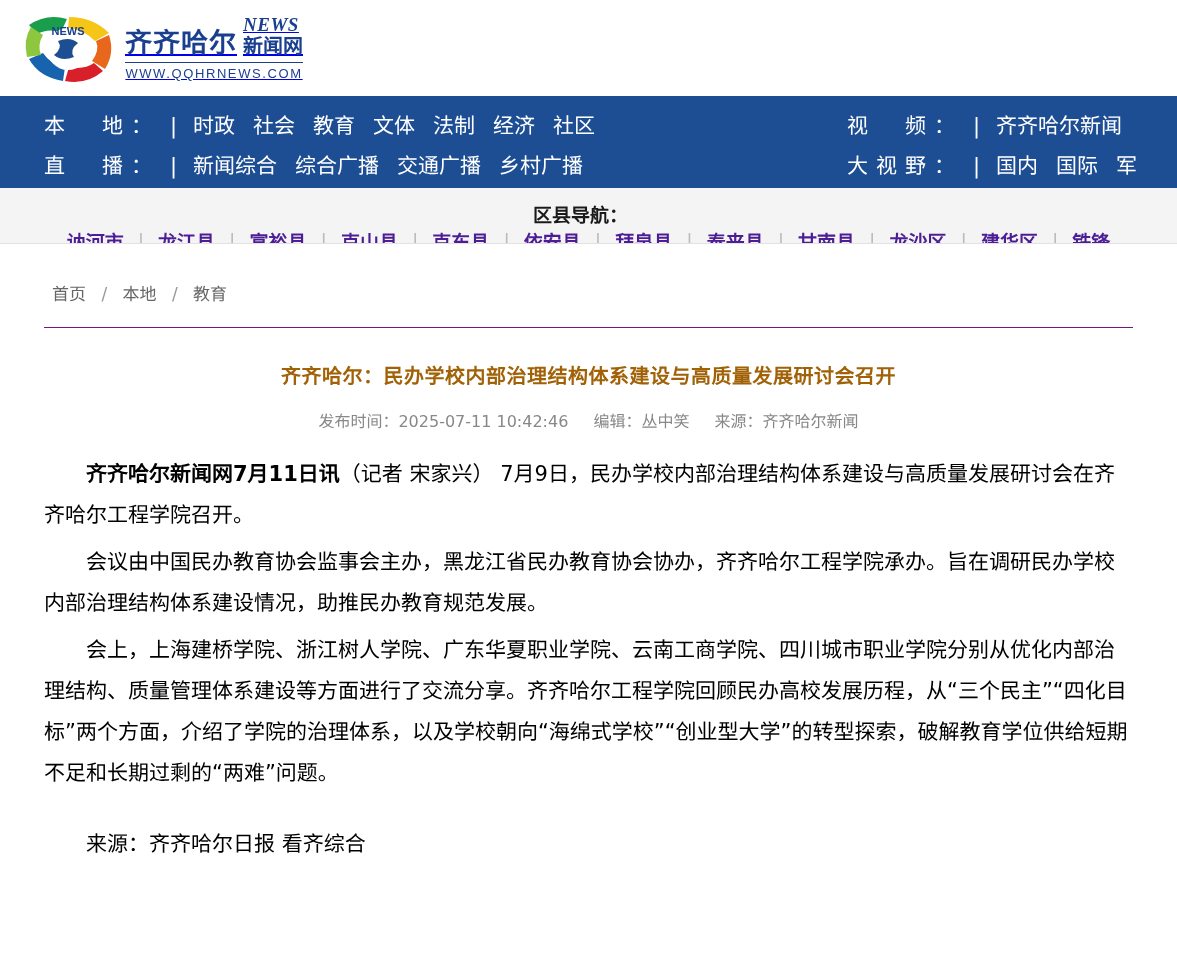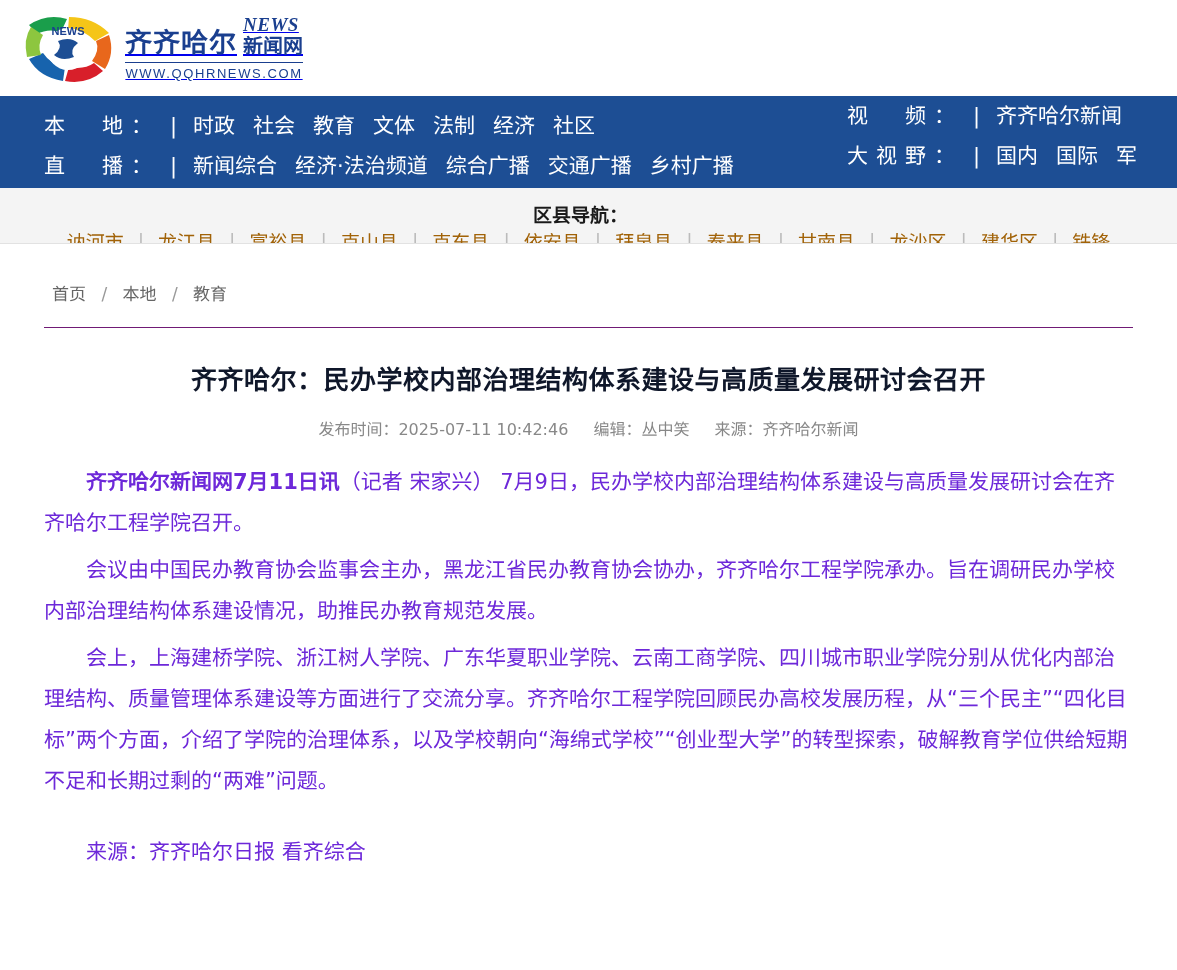--- a/index.html
+++ b/index.html
@@ -50,21 +50,21 @@
     font-family: "DejaVu Sans", sans-serif;
     position: relative;
     height: 92px;
   }
   .nav-row { display: flex; align-items: center; font-size: 21px; line-height: 40px; gap: 8px; }
   .nav-label { letter-spacing: 8px; min-width: 78px; }
   .nav-sep { margin: 0 8px 0 2px; }
   .nav-items { display: flex; gap: 18px; }
   .nav-item { color: #ffffff; text-decoration: none; white-space: nowrap; }
   .nav-right {
-    position: absolute; right: 0; top: 0;
+    position: absolute; right: 0; top: 10px;
     width: 330px; overflow: hidden;
   }
   .nav-right .nav-row { font-size: 21px; }
 
   
   .nav-district {
     background: #f4f4f4;
     border-bottom: 1px solid #e2e2e2;
     padding: 12px 44px;
     display: flex;
@@ -72,60 +72,60 @@
     font-size: 19px;
     color: #333333;
     font-family: "DejaVu Sans", sans-serif;
     height: 56px;
     overflow: hidden;
     white-space: nowrap;
     flex-direction: column;
   }
   .district-title { font-weight: bold; color: #1a1a1a; margin-right: 16px; }
   .district-list { display: flex; align-items: center; }
-  .district-item { color: #a16207; text-decoration: none; }
+  .district-item { color: #4c1d95; text-decoration: none; font-weight: bold; }
   .district-div { color: #bbbbbb; margin: 0 14px; }
 
   
   .content { padding: 0 44px; background: #ffffff; }
   .breadcrumb {
     padding: 36px 8px 22px 8px;
     font-size: 17px; color: #666666;
     border-bottom: 1px solid #701a75;
     font-family: "DejaVu Sans", sans-serif;
   }
   .breadcrumb a { color: #666666; text-decoration: none; }
   .breadcrumb .bc-sep { margin: 0 10px; color: #999999; }
 
   .article-title {
     margin: 34px 0 0 0;
     padding: 0 20px;
     text-align: center;
-    font-size: 26px;
+    font-size: 20px;
     font-weight: bold;
-    color: #0f172a;
+    color: #a16207;
     font-family: "DejaVu Sans", sans-serif;
     line-height: 1.4;
     letter-spacing: .5px;
   }
   .article-meta {
     margin-top: 18px;
     text-align: center;
     font-size: 16px;
     color: #888888;
     font-family: "DejaVu Sans", sans-serif;
   }
   .article-meta .meta-item { margin: 0 10px; }
   .article-meta .meta-val { color: #888888; }
 
   .article-body {
     margin-top: 22px;
     font-size: 21px;
     line-height: 1.95;
-    color: #6d28d9;
+    color: #000000;
     font-family: "DejaVu Sans", sans-serif;
   }
   .para { margin: 0 0 6px 0; text-indent: 2em; }
   .lead-strong { font-weight: bold; }
   .source-line { font-weight: normal; text-indent: 2em; margin-top: 30px; }
 </style>
 </head>
 <body>
 
 <div class="page">
@@ -170,21 +170,20 @@
         <a class="nav-item" href="#">法制</a>
         <a class="nav-item" href="#">经济</a>
         <a class="nav-item" href="#">社区</a>
       </span>
     </div>
     <div class="nav-row">
       <span class="nav-label">直　播：</span>
       <span class="nav-sep">|</span>
       <span class="nav-items">
         <a class="nav-item" href="#">新闻综合</a>
-        <a class="nav-item" href="#">经济·法治频道</a>
         <a class="nav-item" href="#">综合广播</a>
         <a class="nav-item" href="#">交通广播</a>
         <a class="nav-item" href="#">乡村广播</a>
       </span>
     </div>
 
     <div class="nav-right">
       <div class="nav-row">
         <span class="nav-label">视　频：</span>
         <span class="nav-sep">|</span>

